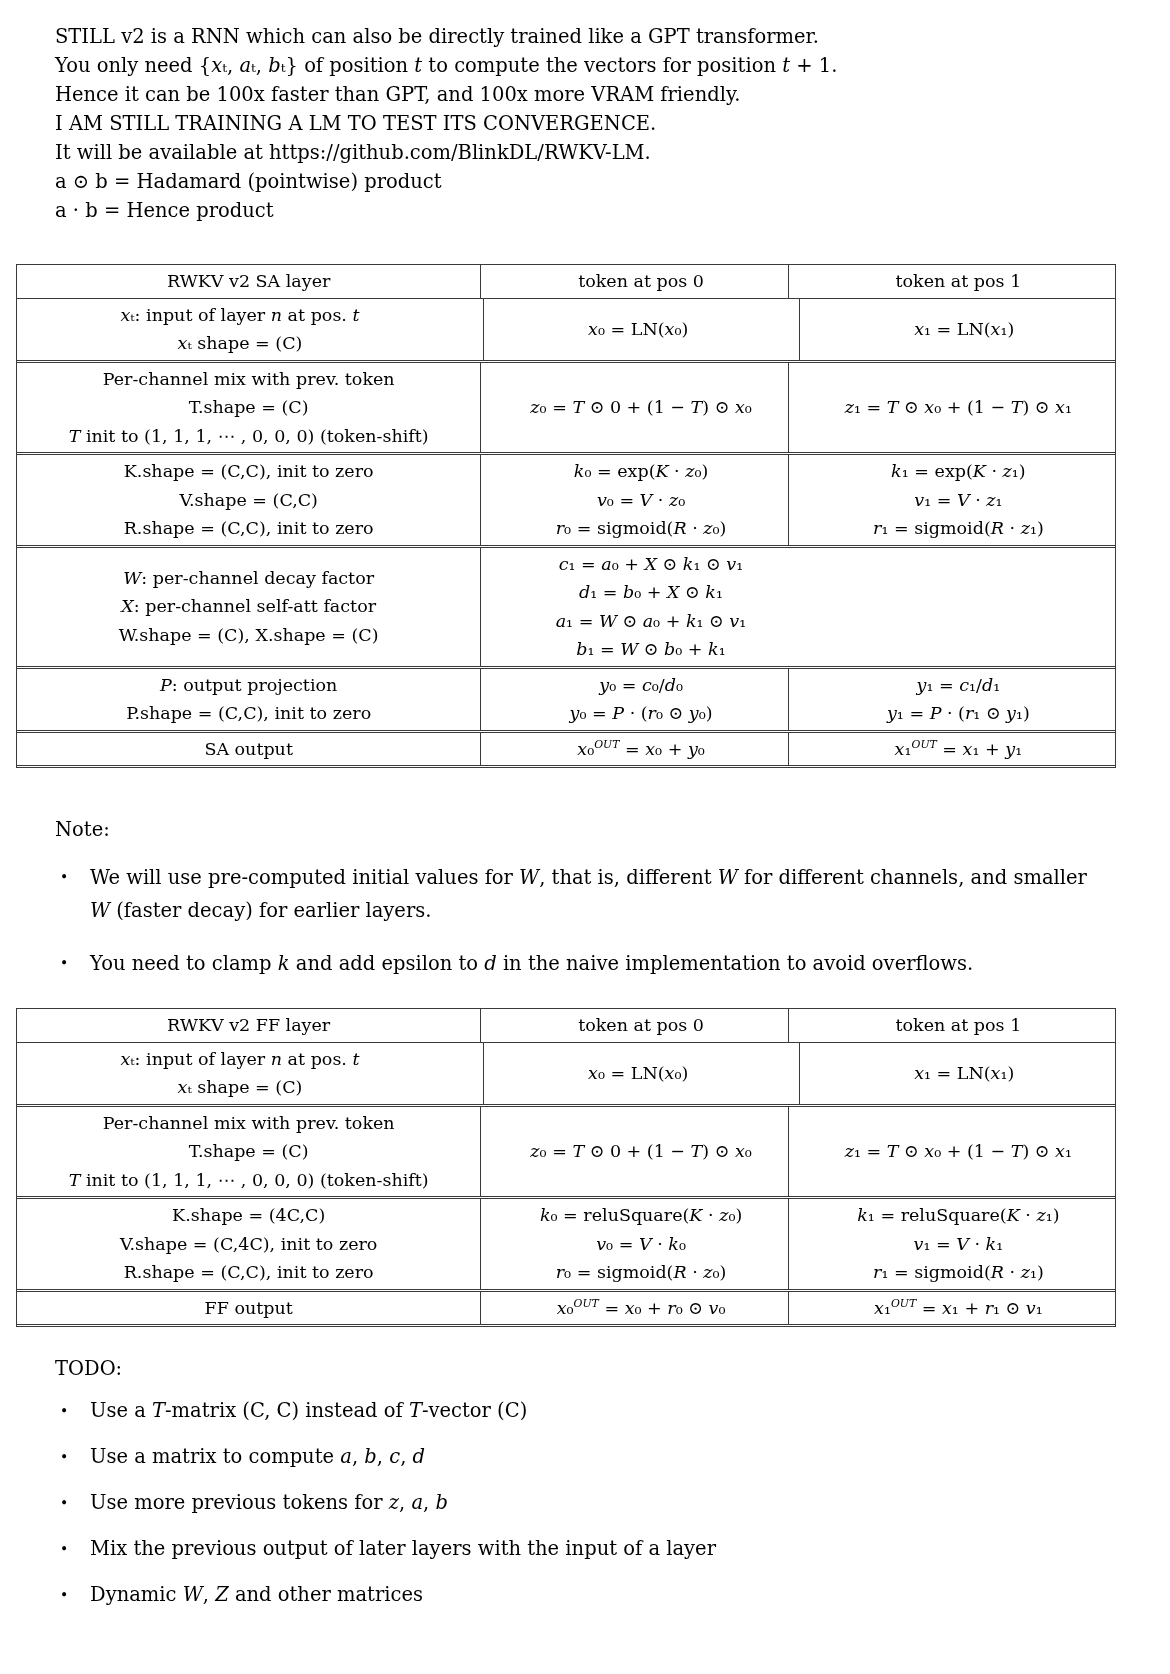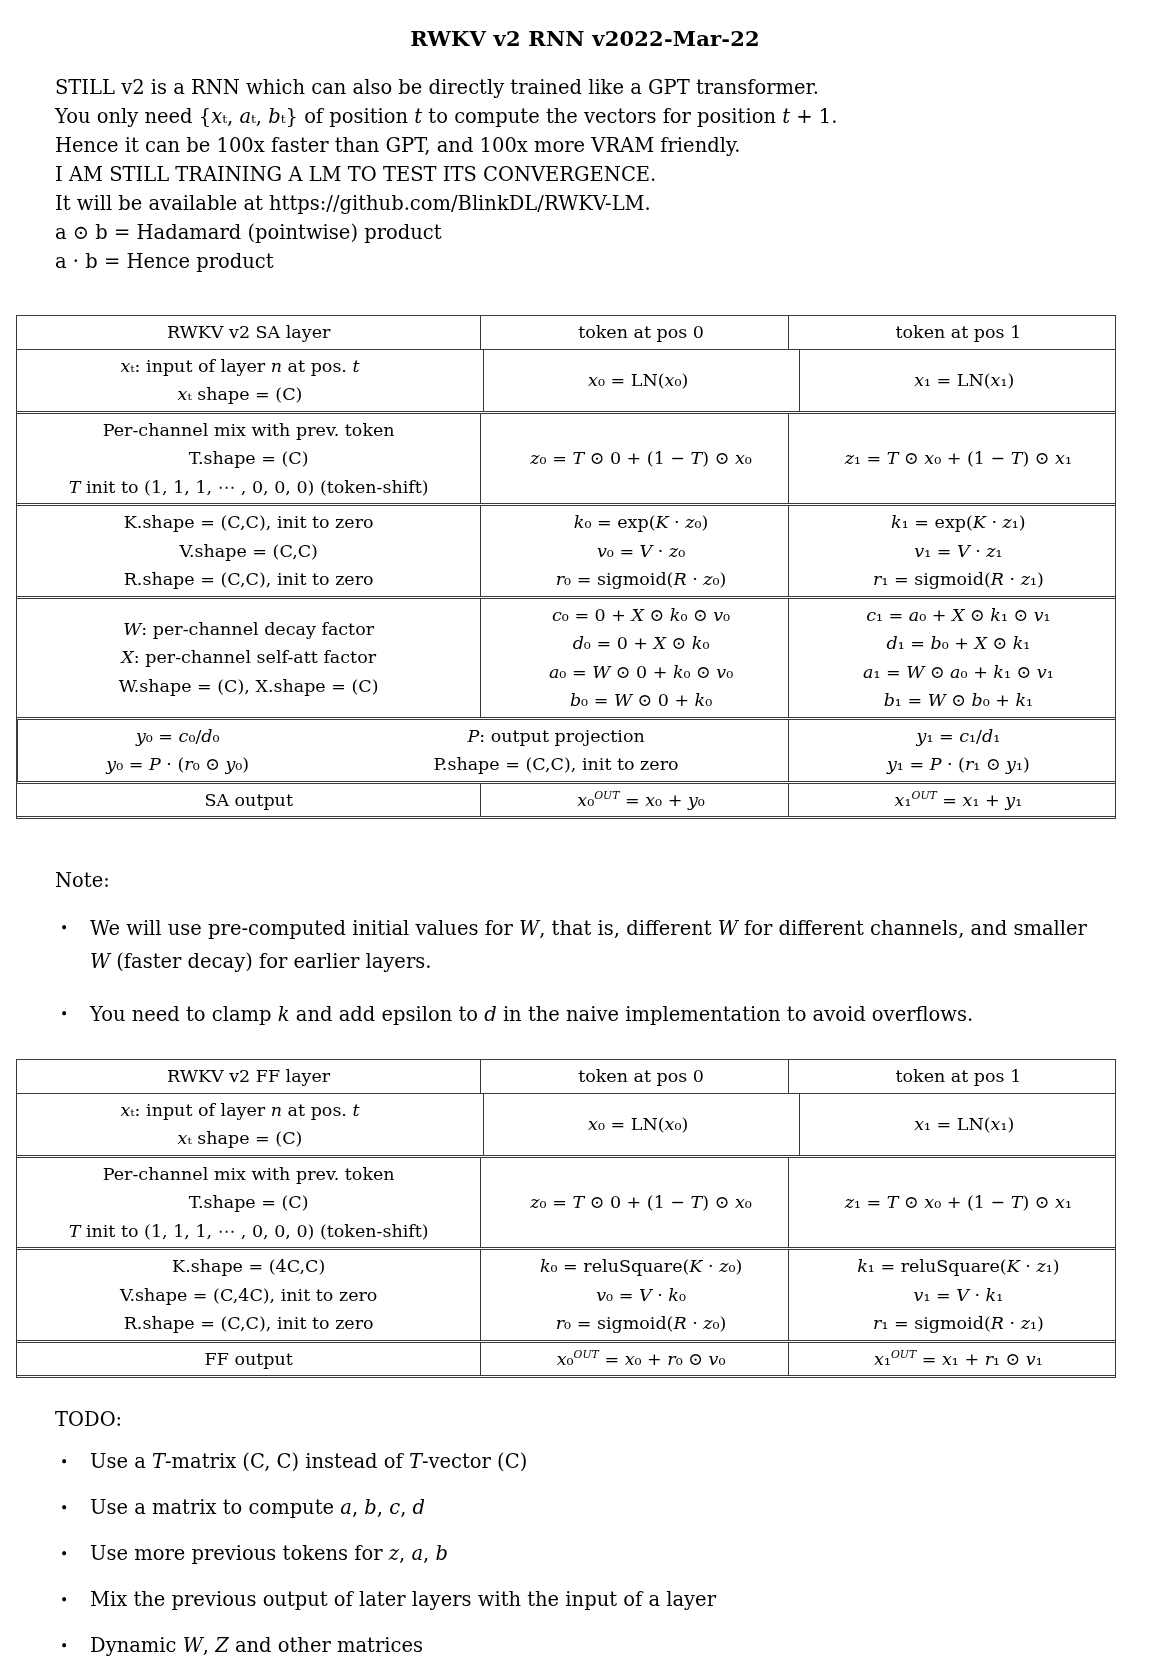--- a/index.html
+++ b/index.html
@@ -47,21 +47,20 @@
   }
   .bullet.tight{margin-top:16px;line-height:30px;}
   .dot{width:30px;flex:none;font-size:14px;line-height:inherit;}
   .btext{max-width:1010px;}
 </style>
 </head>
 <body>
 
 <div class="doc">
 
-  <div class="title">RWKV v2 RNN v2022-Mar-22</div>
 
   <div class="intro">
       <div class="tline">STILL v2 is a RNN which can also be directly trained like a GPT transformer.</div>
       <div class="tline">You only need {<i>x</i>ₜ, <i>a</i>ₜ, <i>b</i>ₜ} of position <i>t</i> to compute the vectors for position <i>t</i> + 1.</div>
       <div class="tline">Hence it can be 100x faster than GPT, and 100x more VRAM friendly.</div>
       <div class="tline">I AM STILL TRAINING A LM TO TEST ITS CONVERGENCE.</div>
       <div class="tline">It will be available at https://github.com/BlinkDL/RWKV-LM.</div>
       <div class="tline">a ⊙ b = Hadamard (pointwise) product</div>
       <div class="tline">a · b = Hence product</div>
     </div>
@@ -113,41 +112,35 @@
           <div class="tline"><i>v</i>₁ = <i>V</i> · <i>z</i>₁</div>
           <div class="tline"><i>r</i>₁ = sigmoid(<i>R</i> · <i>z</i>₁)</div>
         </div>
     </div>
     <div class="trow">
       <div class="cell c1">
           <div class="tline"><i>W</i>: per-channel decay factor</div>
           <div class="tline"><i>X</i>: per-channel self-att factor</div>
           <div class="tline">W.shape = (C), X.shape = (C)</div>
         </div>
-      <div class="cell c2">
-          <div class="tline"><i>c</i>₀ = 0 + <i>X</i> ⊙ <i>k</i>₀ ⊙ <i>v</i>₀</div>
-          <div class="tline"><i>d</i>₀ = 0 + <i>X</i> ⊙ <i>k</i>₀</div>
-          <div class="tline"><i>a</i>₀ = <i>W</i> ⊙ 0 + <i>k</i>₀ ⊙ <i>v</i>₀</div>
-          <div class="tline"><i>b</i>₀ = <i>W</i> ⊙ 0 + <i>k</i>₀</div>
-        </div>
       <div class="cell c3">
           <div class="tline"><i>c</i>₁ = <i>a</i>₀ + <i>X</i> ⊙ <i>k</i>₁ ⊙ <i>v</i>₁</div>
           <div class="tline"><i>d</i>₁ = <i>b</i>₀ + <i>X</i> ⊙ <i>k</i>₁</div>
           <div class="tline"><i>a</i>₁ = <i>W</i> ⊙ <i>a</i>₀ + <i>k</i>₁ ⊙ <i>v</i>₁</div>
           <div class="tline"><i>b</i>₁ = <i>W</i> ⊙ <i>b</i>₀ + <i>k</i>₁</div>
         </div>
     </div>
     <div class="trow">
+      <div class="cell c1">
+          <div class="tline"><i>P</i>: output projection</div>
+          <div class="tline">P.shape = (C,C), init to zero</div>
+        </div>
       <div class="cell c2">
           <div class="tline"><i>y</i>₀ = <i>c</i>₀/<i>d</i>₀</div>
           <div class="tline"><i>y</i>₀ = <i>P</i> · (<i>r</i>₀ ⊙ <i>y</i>₀)</div>
-        </div>
-      <div class="cell c1">
-          <div class="tline"><i>P</i>: output projection</div>
-          <div class="tline">P.shape = (C,C), init to zero</div>
         </div>
       <div class="cell c3">
           <div class="tline"><i>y</i>₁ = <i>c</i>₁/<i>d</i>₁</div>
           <div class="tline"><i>y</i>₁ = <i>P</i> · (<i>r</i>₁ ⊙ <i>y</i>₁)</div>
         </div>
     </div>
     <div class="trow">
       <div class="cell c1">
           <div class="tline">SA output</div>
         </div>

